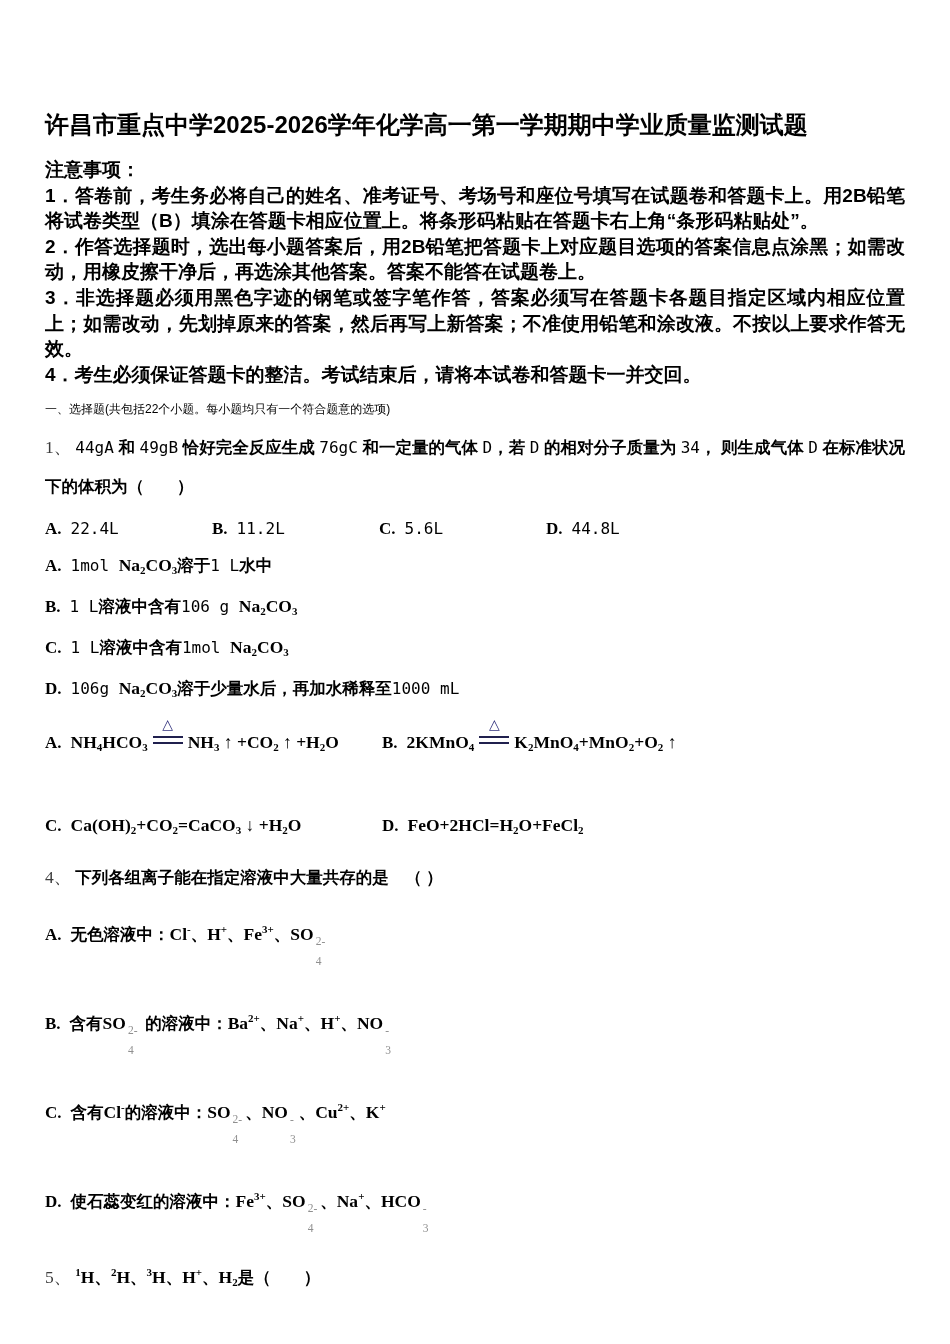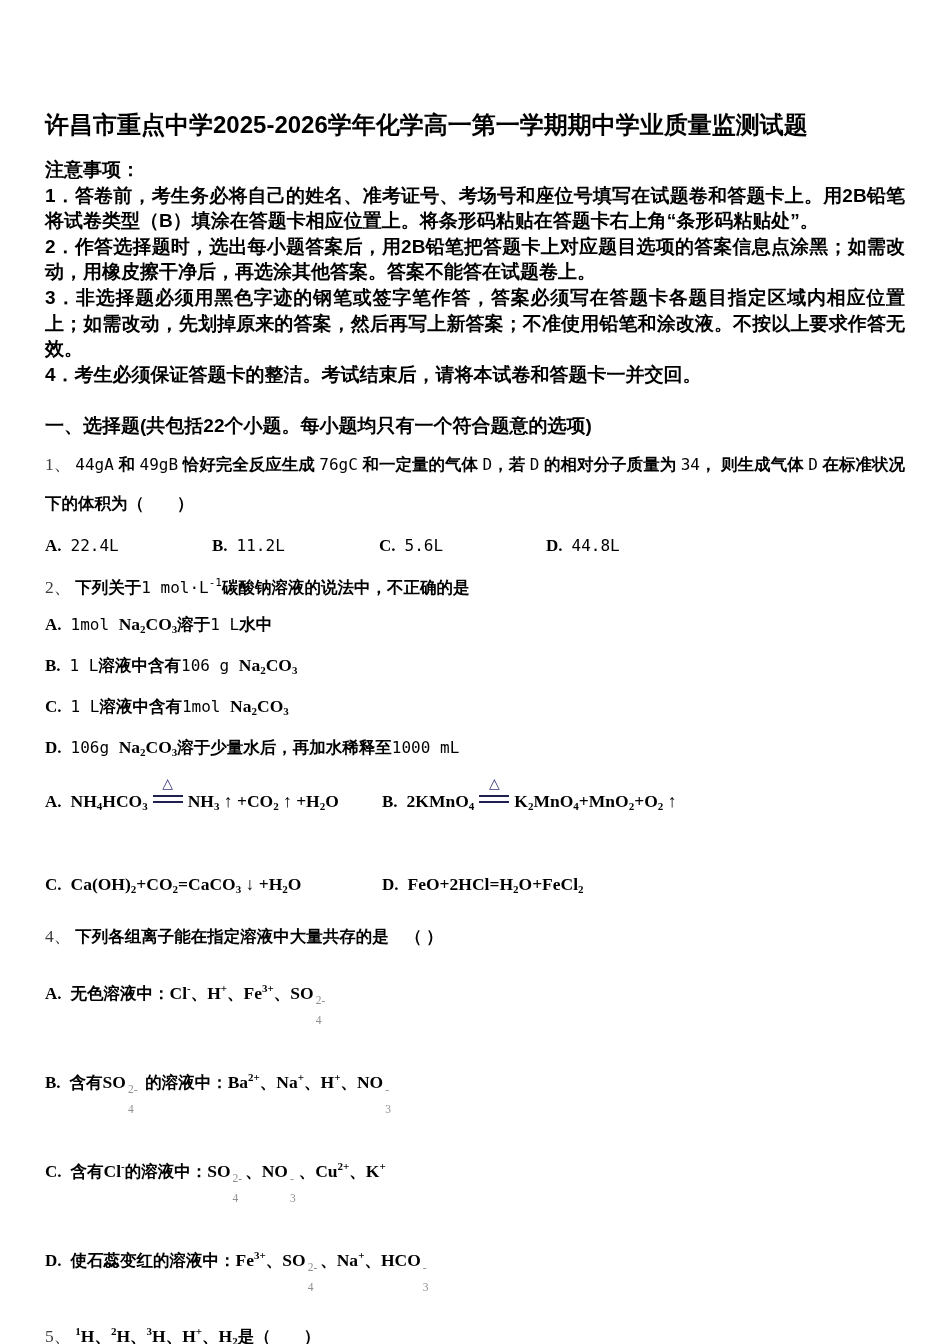--- a/index.html
+++ b/index.html
@@ -7,21 +7,21 @@
        font-family:"Liberation Sans",sans-serif;}
   .page{box-sizing:border-box;width:950px;padding:110px 45px 0 45px;}
 
   .title{font-size:24px;font-weight:bold;text-align:left;margin:0 0 17px 0;
          line-height:30px;letter-spacing:0px;}
 
   .notice p{margin:0;font-size:19px;font-weight:bold;line-height:25.6px;
             text-align:justify;}
   .notice .notice-head{text-align:left;}
 
-  .section-head{font-size:19px;font-weight:bold;margin:29px 0 0 0;line-height:20px;}
+  .section-head{font-size:12px;font-weight:normal;margin:12px 0 0 0;line-height:20px;}
 
   
   .stem{margin:0;font-size:16.5px;font-weight:bold;line-height:38px;text-align:justify;}
   .stem.tight{line-height:20px;}
   .qnum{font-family:"Liberation Serif",serif;font-weight:normal;color:#3c3c3c;
         font-size:17.5px;padding-right:4px;}
 
   
   .seg-t{font-family:"Liberation Sans",sans-serif;font-weight:bold;}
   .seg-m{font-family:"DejaVu Sans Mono",monospace;font-weight:normal;font-size:16px;}
@@ -85,21 +85,20 @@
     <p class="stem"><span class="qnum">1、</span><span><span class="seg-m">44gA</span><span class="seg-t"> 和 </span><span class="seg-m">49gB</span><span class="seg-t"> 恰好完全反应生成 </span><span class="seg-m">76gC</span><span class="seg-t"> 和一定量的气体 </span><span class="seg-m">D</span><span class="seg-t">，若 </span><span class="seg-m">D</span><span class="seg-t"> 的相对分子质量为 </span><span class="seg-m">34</span><span class="seg-t">， 则生成气体 </span><span class="seg-m">D</span><span class="seg-t"> 在标准状况下的体积为（　　）</span></span></p>
     <div class="opt-row4">
       <span class="cell"><span class="optlabel">A.</span><span><span class="seg-m">22.4L</span></span></span>
       <span class="cell"><span class="optlabel">B.</span><span><span class="seg-m">11.2L</span></span></span>
       <span class="cell"><span class="optlabel">C.</span><span><span class="seg-m">5.6L</span></span></span>
       <span class="cell"><span class="optlabel">D.</span><span><span class="seg-m">44.8L</span></span></span>
     </div>
   </div>
 
   <div class="question q2">
-    <p class="stem tight"><span class="qnum">2、</span><span><span class="seg-t">下列关于</span><span class="seg-m">1 mol·L</span><span class="seg-m seg-sup">-1</span><span class="seg-t">碳酸钠溶液的说法中，不正确的是</span></span></p>
     <p class="opt-line"><span class="optlabel">A.</span><span><span class="seg-m">1mol </span><span class="seg-f">Na</span><span class="seg-f seg-sub">2</span><span class="seg-f">CO</span><span class="seg-f seg-sub">3</span><span class="seg-t">溶于</span><span class="seg-m">1 L</span><span class="seg-t">水中</span></span></p>
     <p class="opt-line"><span class="optlabel">B.</span><span><span class="seg-m">1 L</span><span class="seg-t">溶液中含有</span><span class="seg-m">106 g </span><span class="seg-f">Na</span><span class="seg-f seg-sub">2</span><span class="seg-f">CO</span><span class="seg-f seg-sub">3</span></span></p>
     <p class="opt-line"><span class="optlabel">C.</span><span><span class="seg-m">1 L</span><span class="seg-t">溶液中含有</span><span class="seg-m">1mol </span><span class="seg-f">Na</span><span class="seg-f seg-sub">2</span><span class="seg-f">CO</span><span class="seg-f seg-sub">3</span></span></p>
     <p class="opt-line"><span class="optlabel">D.</span><span><span class="seg-m">106g </span><span class="seg-f">Na</span><span class="seg-f seg-sub">2</span><span class="seg-f">CO</span><span class="seg-f seg-sub">3</span><span class="seg-t">溶于少量水后，再加水稀释至</span><span class="seg-m">1000 mL</span></span></p>
   </div>
 
   <div class="question q3">
     <div class="opt-grid2 eqrow">
       <span class="cell"><span class="optlabel">A.</span><span><span class="seg-f">NH</span><span class="seg-f seg-sub">4</span><span class="seg-f">HCO</span><span class="seg-f seg-sub">3</span><span class="deq"><span class="delta">△</span><span class="lines"></span></span><span class="seg-f">NH</span><span class="seg-f seg-sub">3</span><span class="seg-f"> ↑ +CO</span><span class="seg-f seg-sub">2</span><span class="seg-f"> ↑ +H</span><span class="seg-f seg-sub">2</span><span class="seg-f">O</span></span></span>
       <span class="cell"><span class="optlabel">B.</span><span><span class="seg-f">2KMnO</span><span class="seg-f seg-sub">4</span><span class="deq"><span class="delta">△</span><span class="lines"></span></span><span class="seg-f">K</span><span class="seg-f seg-sub">2</span><span class="seg-f">MnO</span><span class="seg-f seg-sub">4</span><span class="seg-f">+MnO</span><span class="seg-f seg-sub">2</span><span class="seg-f">+O</span><span class="seg-f seg-sub">2</span><span class="seg-f"> ↑</span></span></span>

